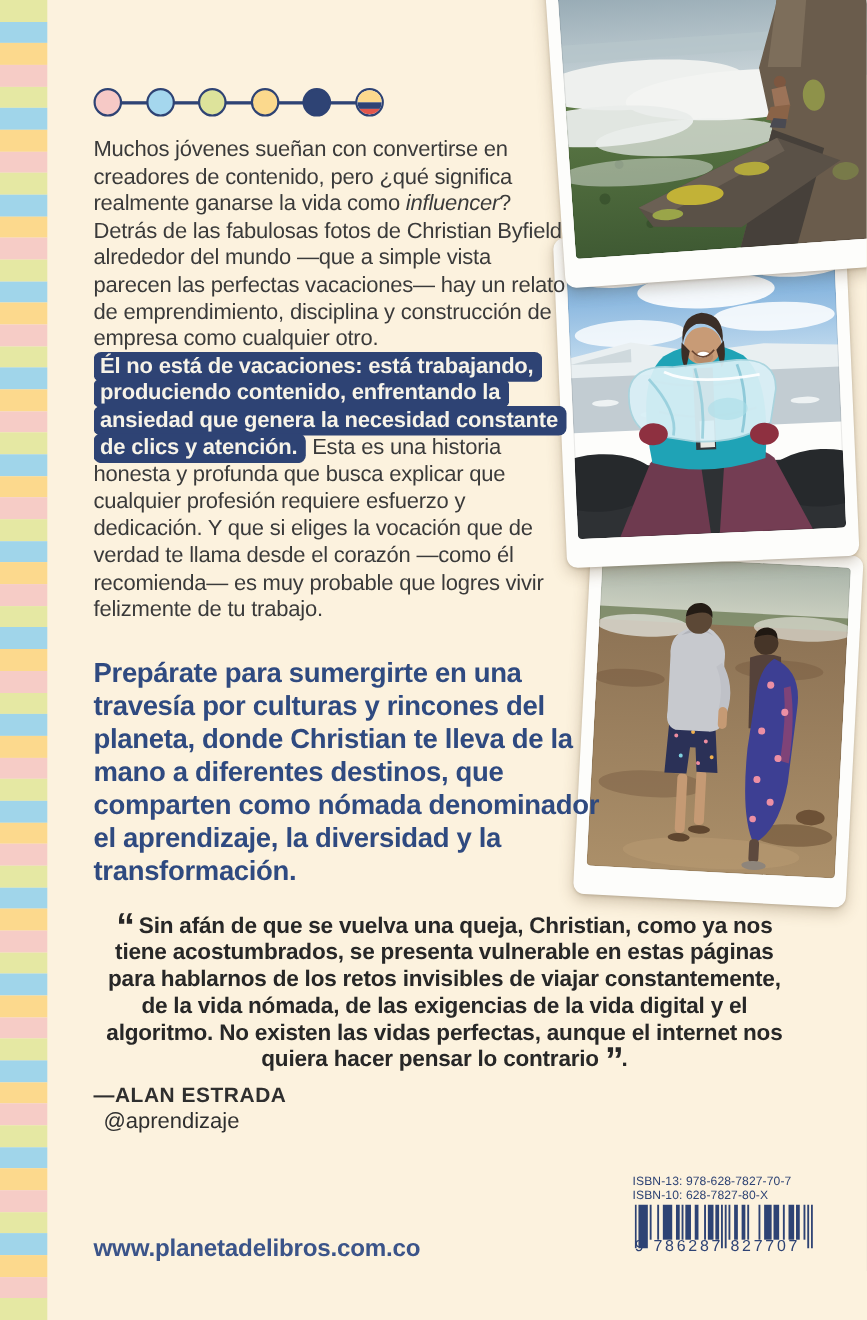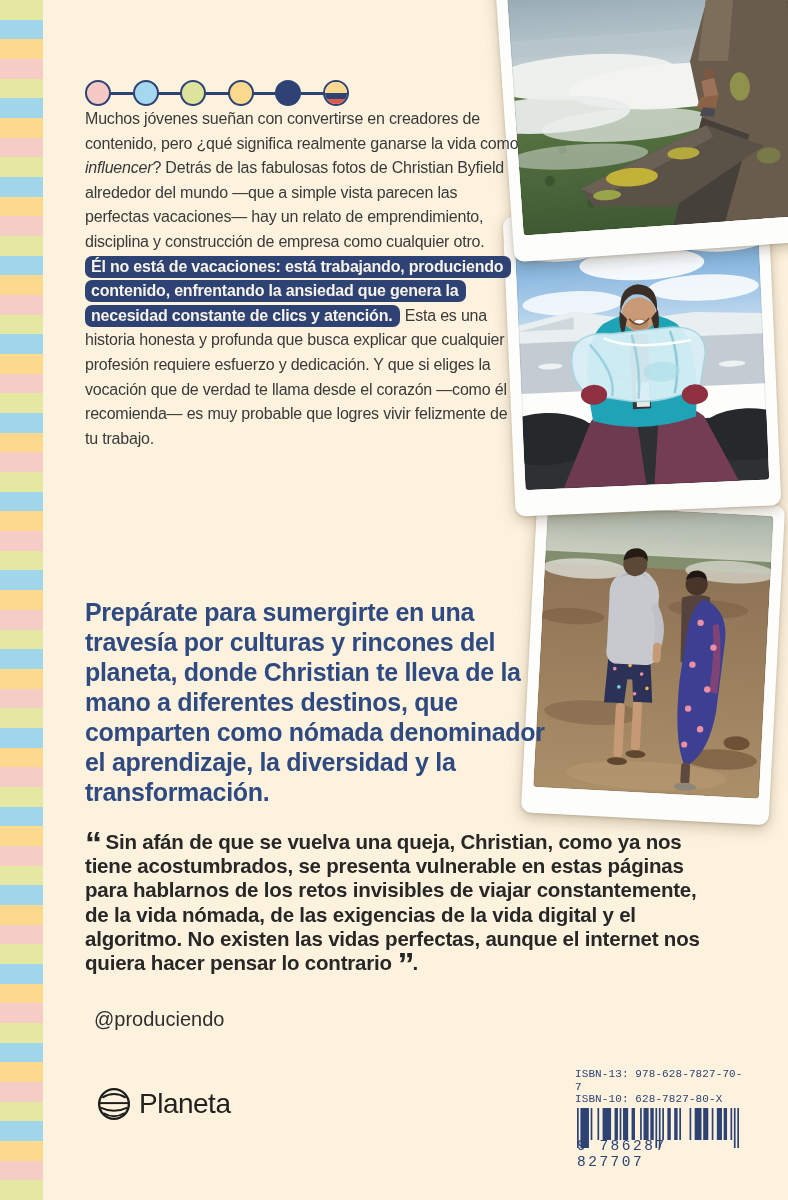--- a/index.html
+++ b/index.html
@@ -16,49 +16,49 @@
   .strip .band{width:100%;}
 
   
   .dots{position:absolute;left:85px;top:79px;width:264px;height:28px;z-index:4;}
   .dots .line{position:absolute;left:10px;right:12px;top:13px;height:2.5px;background:var(--navy);}
   .dots .dot{position:absolute;top:1px;width:26px;height:26px;border-radius:50%;
              border:2px solid var(--navy);overflow:hidden;background:#fff;}
   .dots .dot .st{width:100%;}
 
   
-  .intro{position:absolute;left:85px;top:107px;width:437px;z-index:4;
-         font-size:16px;line-height:24.6px;color:var(--body);letter-spacing:-0.2px;}
+  .intro{position:absolute;left:85px;top:124px;width:437px;z-index:4;
+         font-size:20px;line-height:24.6px;color:var(--body);letter-spacing:-0.2px;}
   .intro p{margin:0;}
   .intro em{font-style:italic;}
   .hl{background:var(--navy);color:var(--hltext);font-weight:bold;
       padding:2px 8px 3px 6px;border-radius:7px;
       -webkit-box-decoration-break:clone;box-decoration-break:clone;}
   .lead{position:absolute;left:85px;top:597px;width:462px;z-index:4;
         font-size:25px;line-height:30px;font-weight:bold;color:var(--lead);letter-spacing:-0.3px;}
   .quote{position:absolute;left:85px;top:830px;width:638px;z-index:4;
-         font-size:20.5px;line-height:24.2px;font-weight:bold;color:var(--quote);letter-spacing:-0.2px;}
+         font-size:20.5px;line-height:24.2px;font-weight:bold;color:var(--quote);letter-spacing:-0.2px;text-align:center;}
   .qmark{font-size:34px;line-height:0;position:relative;top:6px;letter-spacing:-2px;}
   .attr-name{position:absolute;left:85px;top:986px;font-size:19px;font-weight:bold;
              color:#2f2f2f;letter-spacing:0.5px;z-index:4;}
   .attr-handle{position:absolute;left:94px;top:1008px;font-size:20px;color:#2f2f2f;z-index:4;}
 
   
   .publisher{position:absolute;left:96px;top:1086px;display:flex;align-items:center;gap:7px;z-index:4;}
   .publisher .pname{font-size:28px;color:#23211f;letter-spacing:-0.5px;}
   .url{position:absolute;left:85px;top:1122px;font-size:22px;font-weight:bold;
        color:var(--url);letter-spacing:-0.2px;z-index:4;}
 
   
   .ebook{position:absolute;left:481px;top:1096px;width:64px;height:66px;background:var(--navy);
          border-radius:15px;display:flex;flex-direction:column;align-items:center;
          justify-content:center;color:#fff;z-index:4;}
   .ebook .eb1{font-size:18px;font-weight:600;line-height:19px;}
   .ebook .eb2{font-size:6.8px;letter-spacing:0.4px;margin-top:2px;}
-  .isbn{position:absolute;left:575px;top:1068px;width:168px;z-index:4;color:var(--bar);font-family:Liberation Mono, monospace;}
+  .isbn{position:absolute;left:575px;top:1068px;width:168px;z-index:4;color:var(--bar);}
   .isbn .i13,.isbn .i10{font-size:11px;line-height:12.5px;letter-spacing:0.1px;}
   .barcode{position:relative;width:162px;height:42px;margin-top:2px;margin-left:2px;}
   .barcode svg{display:block;}
   .barcode-num{font-size:14.5px;letter-spacing:2.5px;margin-top:-12px;margin-left:2px;
                color:var(--bar);background:transparent;}
 
   
   .polaroid{position:absolute;background:#fdfdfb;border-radius:10px;
             box-shadow:0 5px 14px rgba(96,74,44,.30), 0 1px 3px rgba(96,74,44,.25);
             padding:11px 11px 26px 11px;}
@@ -154,32 +154,24 @@
 
   <div class="intro">
     <p><span>Muchos jóvenes sueñan con convertirse en creadores de contenido, pero ¿qué significa realmente ganarse la vida como </span><em>influencer</em><span>? Detrás de las fabulosas fotos de Christian Byfield alrededor del mundo —que a simple vista parecen las perfectas vacaciones— hay un relato de emprendimiento, disciplina y construcción de empresa como cualquier otro.</span></p>
     <p><span class="hl">Él no está de vacaciones: está trabajando, produciendo contenido, enfrentando la ansiedad que genera la necesidad constante de clics y atención.</span><span> Esta es una historia honesta y profunda que busca explicar que cualquier profesión requiere esfuerzo y dedicación. Y que si eliges la vocación que de verdad te llama desde el corazón —como él recomienda— es muy probable que logres vivir felizmente de tu trabajo.</span></p>
   </div>
 
   <div class="lead">Prepárate para sumergirte en una travesía por culturas y rincones del planeta, donde Christian te lleva de la mano a diferentes destinos, que comparten como nómada denominador el aprendizaje, la diversidad y la transformación.</div>
 
   <div class="quote"><span class="qmark">“</span><span> Sin afán de que se vuelva una queja, Christian, como ya nos tiene acostumbrados, se presenta vulnerable en estas páginas para hablarnos de los retos invisibles de viajar constantemente, de la vida nómada, de las exigencias de la vida digital y el algoritmo. No existen las vidas perfectas, aunque el internet nos quiera hacer pensar lo contrario </span><span class="qmark">”</span><span>.</span></div>
 
-  <div class="attr-handle">@produciendo</div>
-
-  <div class="publisher">
-    <svg width="36" height="36" viewBox="0 0 40 40">
-      <circle cx="20" cy="20" r="16.5" fill="none" stroke="#1d1c1a" stroke-width="2.6"></circle>
-      <path d="M7,13 Q20,5 33,13" fill="none" stroke="#1d1c1a" stroke-width="2.2"></path>
-      <path d="M4.5,19 L35.5,19" fill="none" stroke="#1d1c1a" stroke-width="2.2"></path>
-      <path d="M5,24 Q20,31 35,24" fill="none" stroke="#1d1c1a" stroke-width="2.2"></path>
-      <path d="M8,30 Q20,37 32,30" fill="none" stroke="#1d1c1a" stroke-width="2.2"></path>
-    </svg>
-    <span class="pname">Planeta</span>
-  </div>
+  <div class="attr-name">—ALAN ESTRADA</div>
+  <div class="attr-handle">@aprendizaje</div>
+
+  <div class="url">www.planetadelibros.com.co</div>
 
 
   <div class="isbn">
     <div class="i13">ISBN-13: 978-628-7827-70-7</div>
     <div class="i10">ISBN-10: 628-7827-80-X</div>
     <div class="barcode" id="barcode">
         <svg width="162" height="40" viewBox="0 0 162 40">
           <rect x="0.00" y="0" width="1.71" height="40" fill="#2e4374"></rect>
           <rect x="3.41" y="0" width="8.53" height="40" fill="#2e4374"></rect>
           <rect x="13.64" y="0" width="1.71" height="32" fill="#2e4374"></rect>

